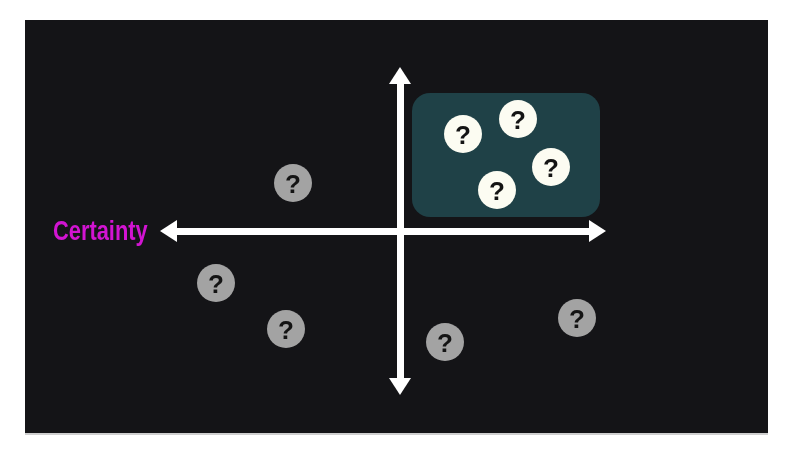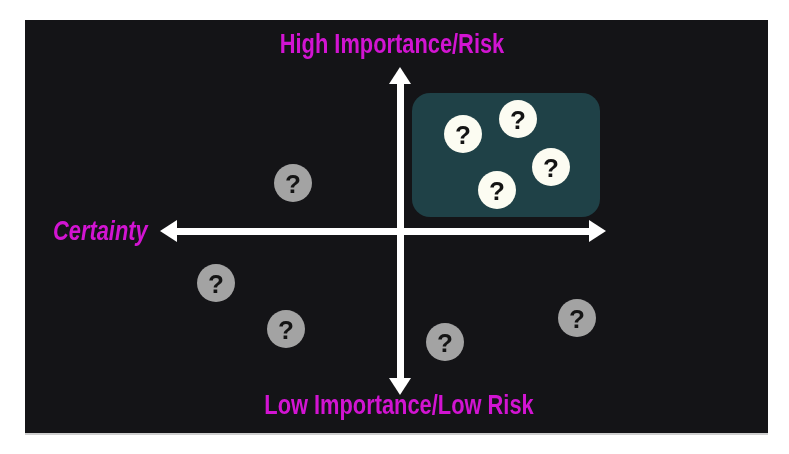--- a/index.html
+++ b/index.html
@@ -39,21 +39,21 @@
     font-weight:bold;
     line-height:32px;
     white-space:nowrap;
   }
   .axis-label .condense{
     display:inline-block;
     transform:scaleX(0.78);
   }
   .label-top{left:367px;top:8px;transform:translateX(-50%);}
   .label-bottom{left:374px;top:369px;transform:translateX(-50%);}
-  .label-left{left:28px;top:195px;font-style:italic;}
+  .label-left{left:28px;top:195px;}
   .label-left .condense{transform-origin:left center;}
   .label-right{right:30px;top:195px;}
   .label-right .condense{transform-origin:right center;}
   
   .shaft{position:absolute;background:var(--axis);}
   .v-shaft{left:372px;top:62px;width:7px;height:298px;}
   .h-shaft{left:151px;top:208px;width:414px;height:7px;}
   .arrowhead{position:absolute;width:0;height:0;}
   .arrow-up{
     left:364px;top:47px;
@@ -114,26 +114,20 @@
 
     <div class="highlight-box"></div>
 
     <div class="shaft v-shaft"></div>
     <div class="shaft h-shaft"></div>
     <div class="arrowhead arrow-up"></div>
     <div class="arrowhead arrow-down"></div>
     <div class="arrowhead arrow-left"></div>
     <div class="arrowhead arrow-right"></div>
 
-    <div class="axis-label label-top">
-      <span class="condense">High Importance/Risk</span>
-    </div>
-    <div class="axis-label label-bottom">
-      <span class="condense">Low Importance/Low Risk</span>
-    </div>
     <div class="axis-label label-left">
       <span class="condense">Certainty</span>
     </div>
 
     <div class="markers-layer">
         <div class="marker gray" style="left: 249px; top: 144px; width: 38px; height: 38px;">
           <span>?</span>
         </div>
         <div class="marker gray" style="left: 172px; top: 244px; width: 38px; height: 38px;">
           <span>?</span>

